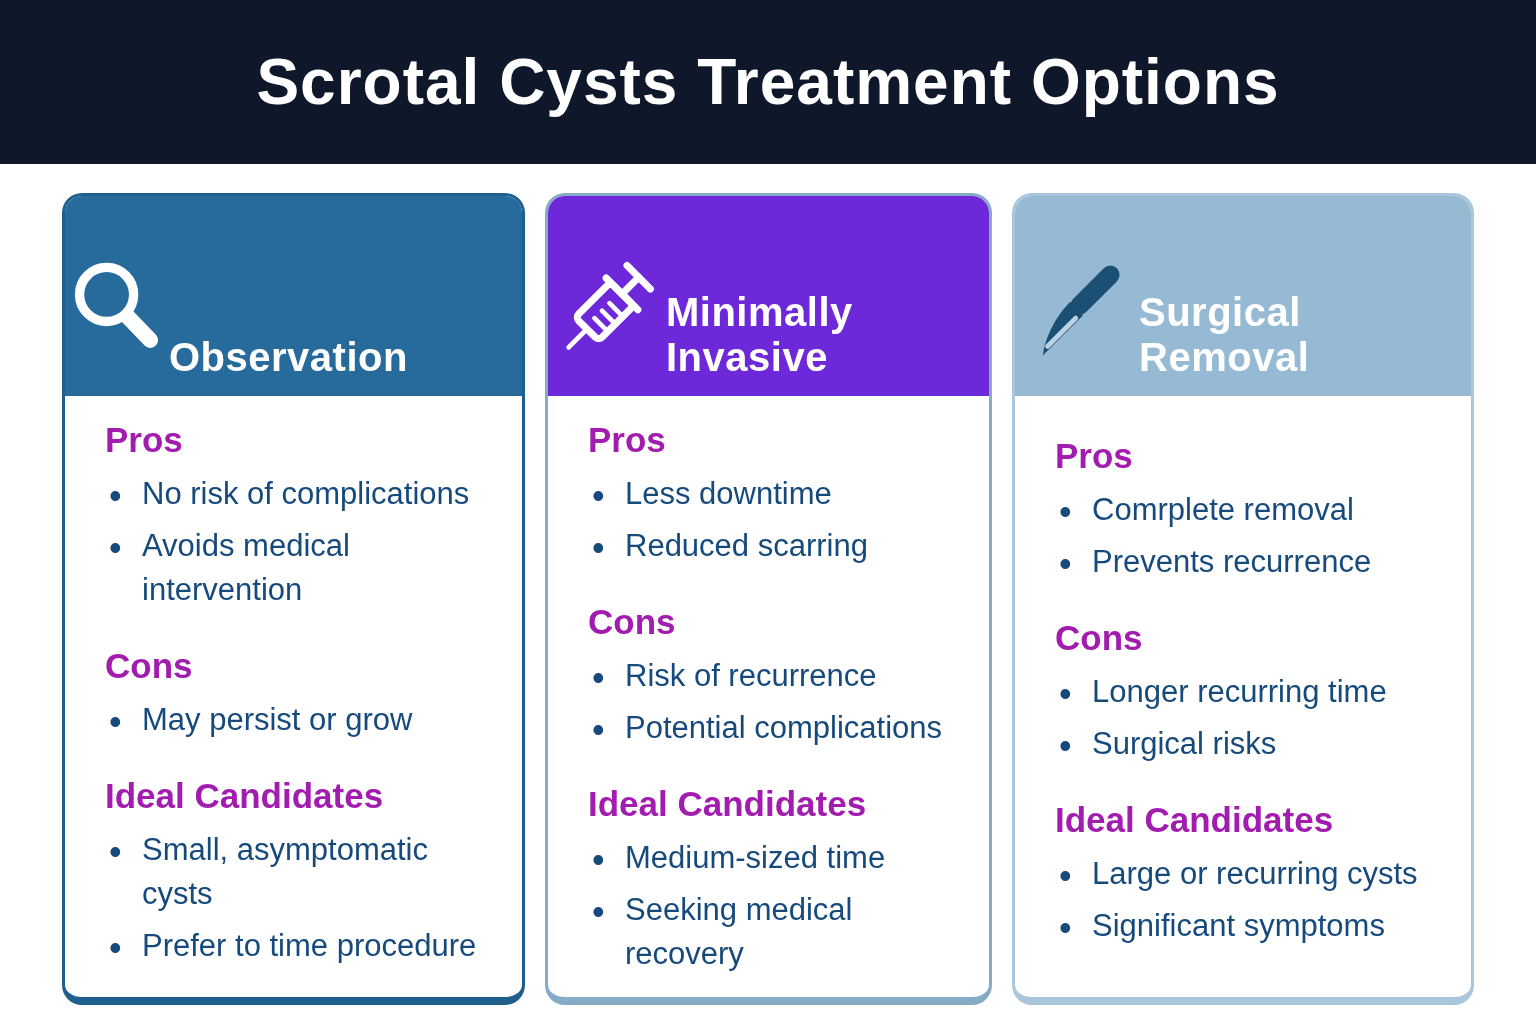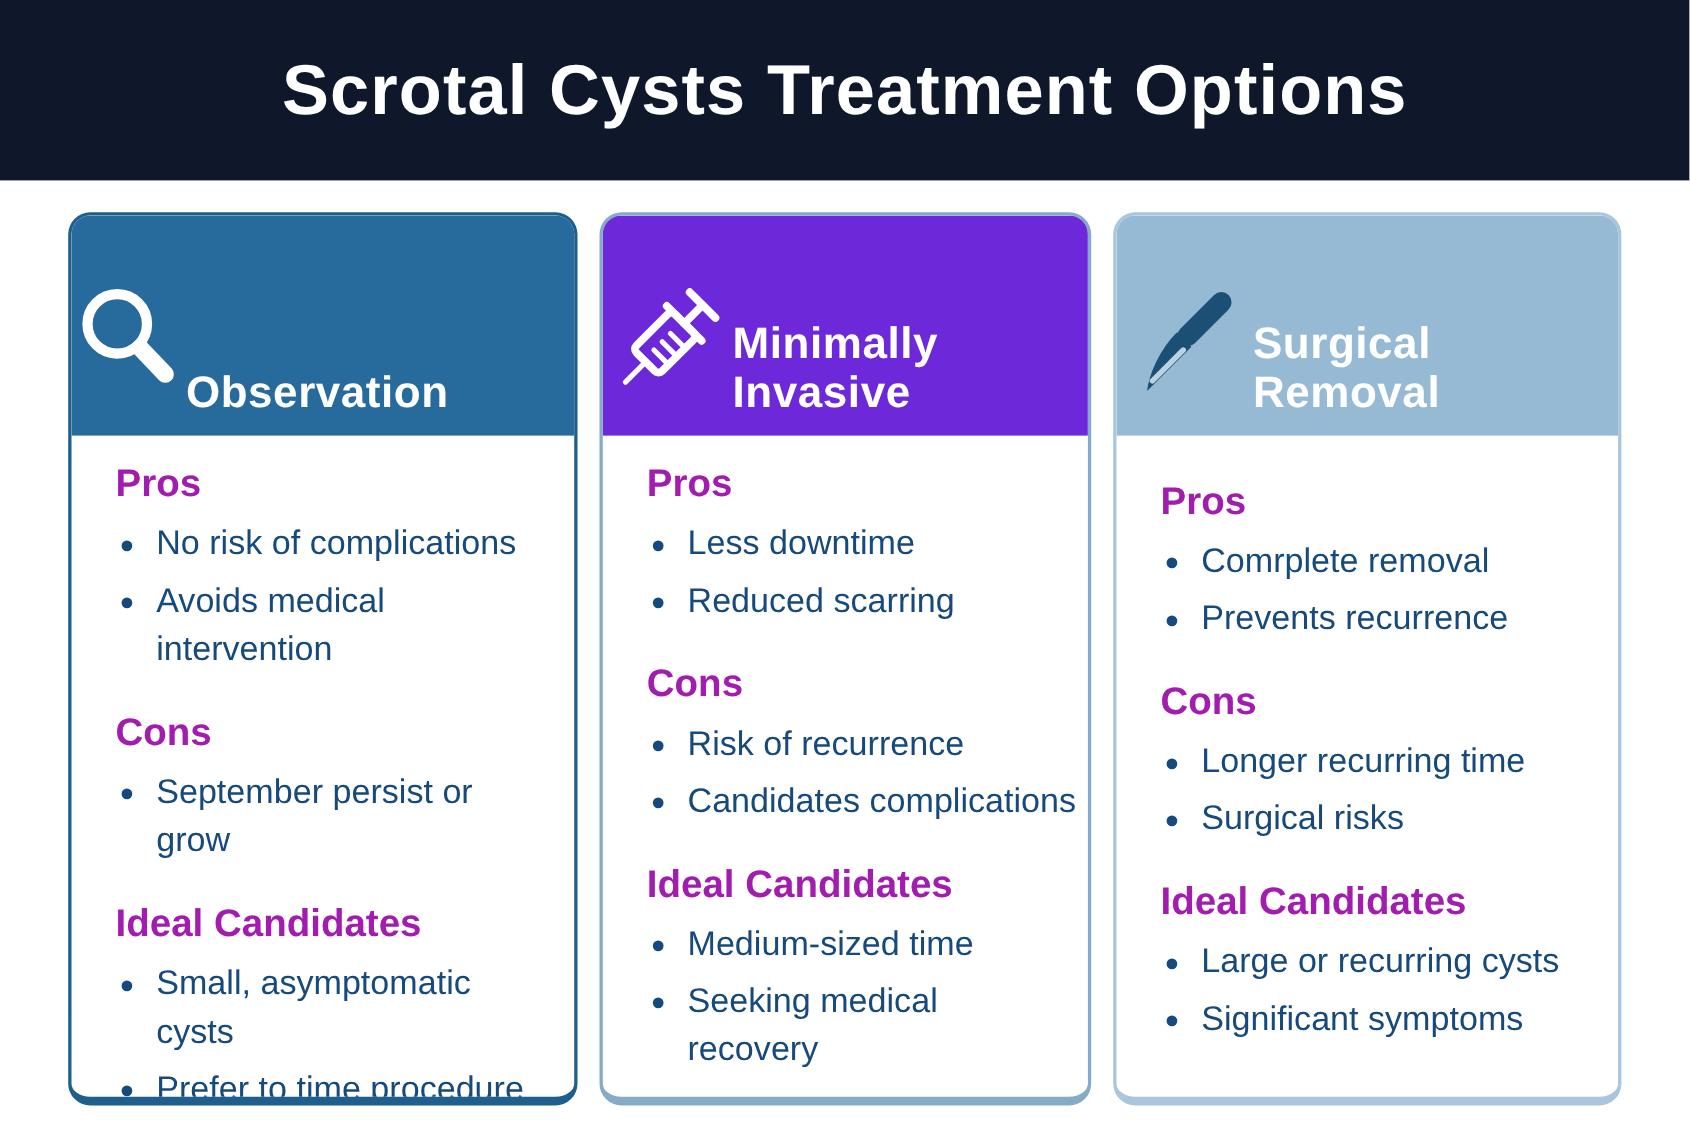--- a/index.html
+++ b/index.html
@@ -95,21 +95,21 @@
       <div class="section">
         <h3>Pros</h3>
         <ul>
           <li>No risk of complications</li>
           <li>Avoids medical intervention</li>
         </ul>
       </div>
       <div class="section">
         <h3>Cons</h3>
         <ul>
-          <li>September persist or grow</li>
+          <li>May persist or grow</li>
         </ul>
       </div>
       <div class="section">
         <h3>Ideal Candidates</h3>
         <ul>
           <li>Small, asymptomatic cysts</li>
           <li>Prefer to time procedure</li>
         </ul>
       </div>
     </div>
@@ -138,21 +138,21 @@
         <h3>Pros</h3>
         <ul>
           <li>Less downtime</li>
           <li>Reduced scarring</li>
         </ul>
       </div>
       <div class="section">
         <h3>Cons</h3>
         <ul>
           <li>Risk of recurrence</li>
-          <li>Candidates complications</li>
+          <li>Potential complications</li>
         </ul>
       </div>
       <div class="section">
         <h3>Ideal Candidates</h3>
         <ul>
           <li>Medium-sized time</li>
           <li>Seeking medical recovery</li>
         </ul>
       </div>
     </div>

